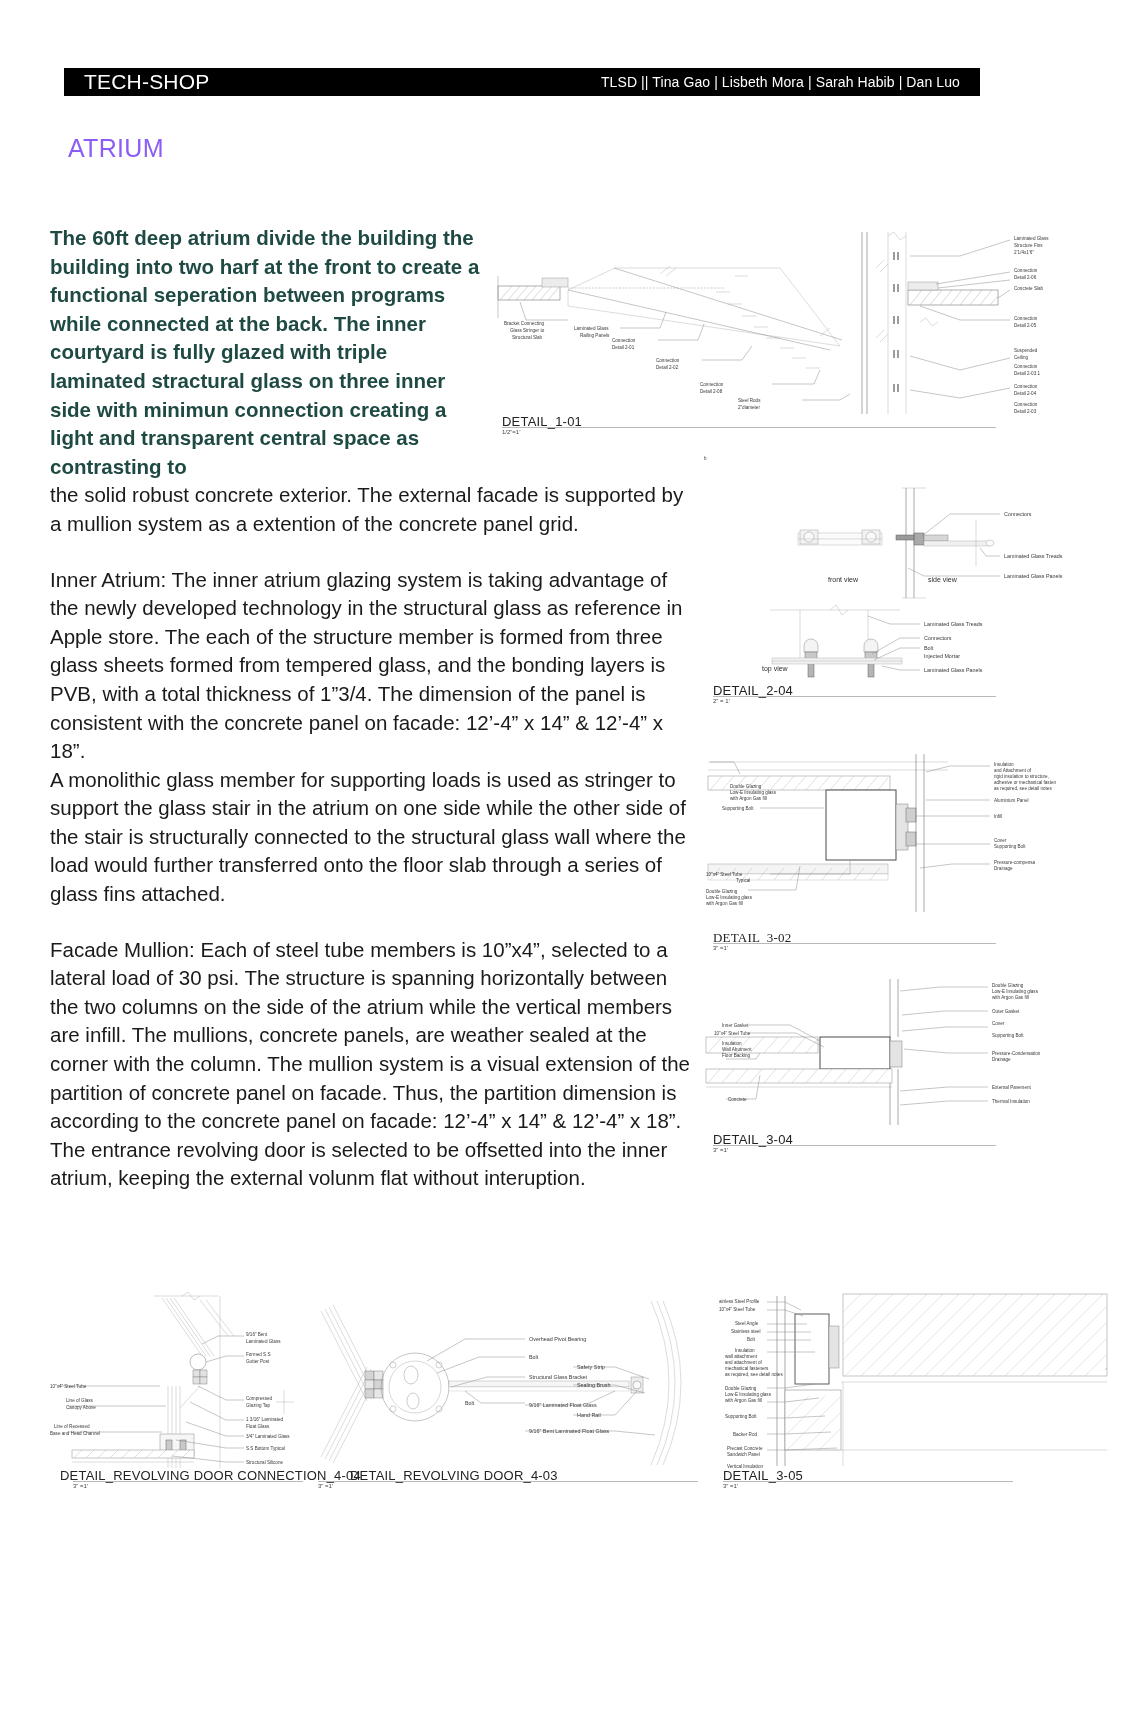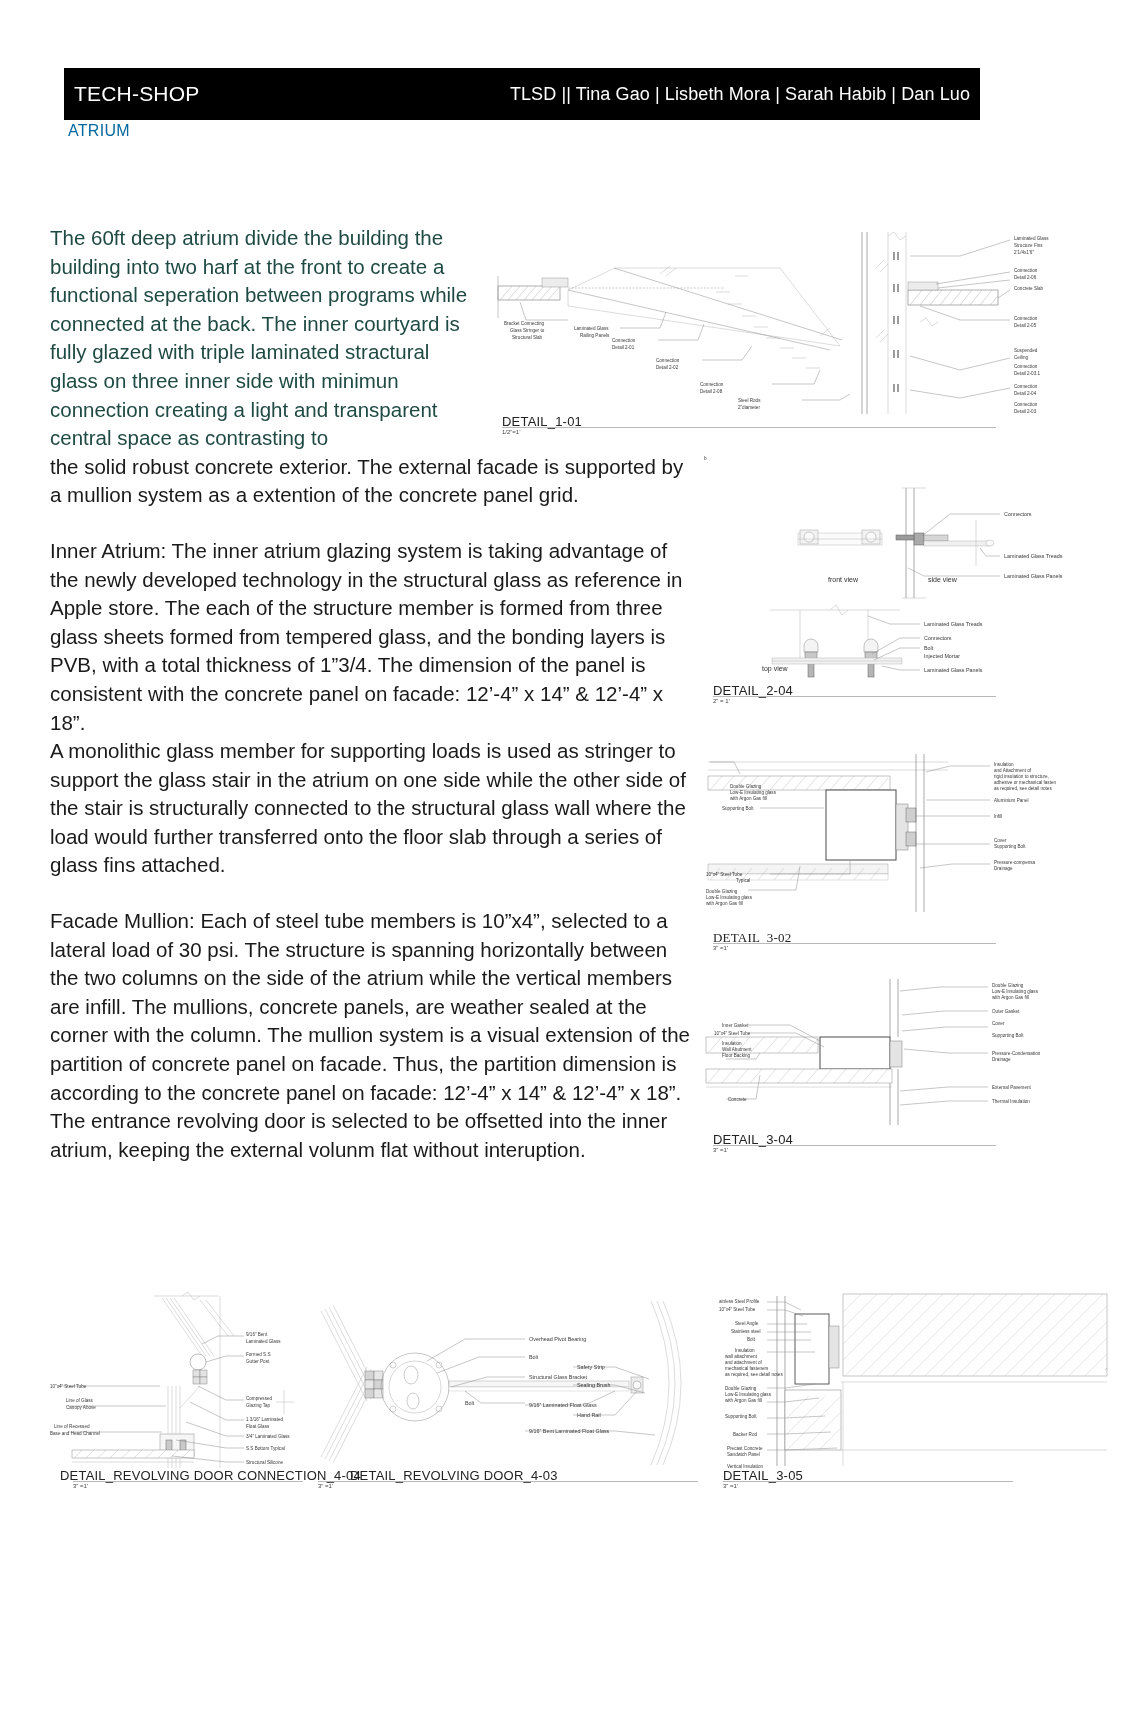--- a/index.html
+++ b/index.html
@@ -5,40 +5,40 @@
   html,body{margin:0;padding:0;}
   body{
     width:1140px;height:1710px;
     background:#ffffff;
     font-family:"Liberation Sans", sans-serif;
     position:relative;
     overflow:hidden;
   }
   
   .header-bar{
-    position:absolute;left:64px;top:68px;width:916px;height:52px;
+    position:absolute;left:64px;top:68px;width:916px;height:28px;
     background:#000000;color:#ffffff;
     display:flex;align-items:center;justify-content:space-between;
-    padding:0 10px;box-sizing:border-box;
+    padding:0 20px;box-sizing:border-box;
   }
   .header-title{font-size:21px;letter-spacing:.2px;font-weight:400;}
-  .header-credits{font-size:18px;letter-spacing:.1px;white-space:nowrap;margin-left:36px;}
+  .header-credits{font-size:14px;letter-spacing:.1px;white-space:nowrap;margin-left:36px;}
   .page-title{
-    position:absolute;left:68px;top:122px;
-    font-size:16px;color:#0369a1;letter-spacing:.3px;
+    position:absolute;left:68px;top:134px;
+    font-size:25px;color:#8b5cf6;letter-spacing:.3px;
   }
   
   .prose{
     position:absolute;left:50px;top:224px;width:648px;
     font-size:20.5px;line-height:28.6px;color:#1a1a1a;
   }
   .prose p{margin:0 0 27px 0;}
   .prose p:last-child{margin-bottom:8px;}
   .teal{color:#1f4a43;}
-  .w-narrow{display:block;max-width:430px;}
+  .w-narrow{display:block;max-width:430px;font-weight:bold;}
   
   .plate{position:absolute;}
   .plate svg{display:block;}
   .cap-t{position:absolute;font-size:13px;color:#222;letter-spacing:.2px;}
   .cap-s{position:absolute;font-size:6px;color:#444;}
   .rule{position:absolute;height:1px;background:#b9b9b9;}
   .ann{font-size:4.6px;fill:#3a3a3a;font-family:"Liberation Sans",sans-serif;}
   .ann-b{font-size:5.4px;fill:#3a3a3a;font-family:"Liberation Sans",sans-serif;}
   .vw{font-size:7px;fill:#2e2e2e;font-family:"Liberation Sans",sans-serif;}
   .ln{stroke:#8c8c8c;stroke-width:.5;fill:none;}

